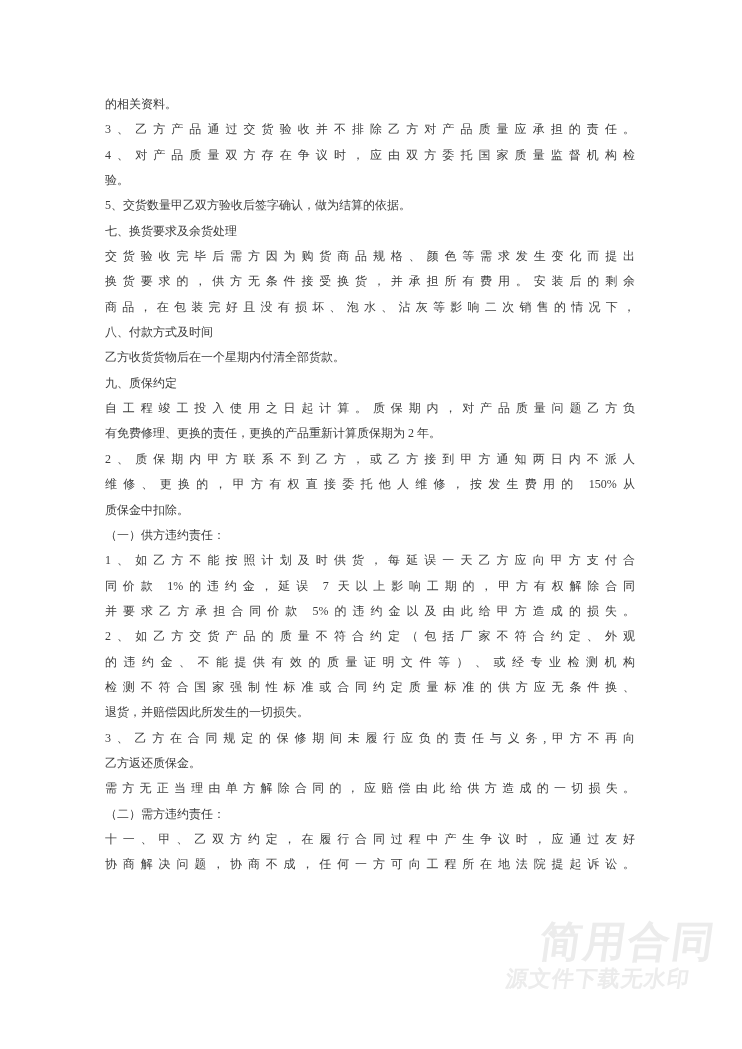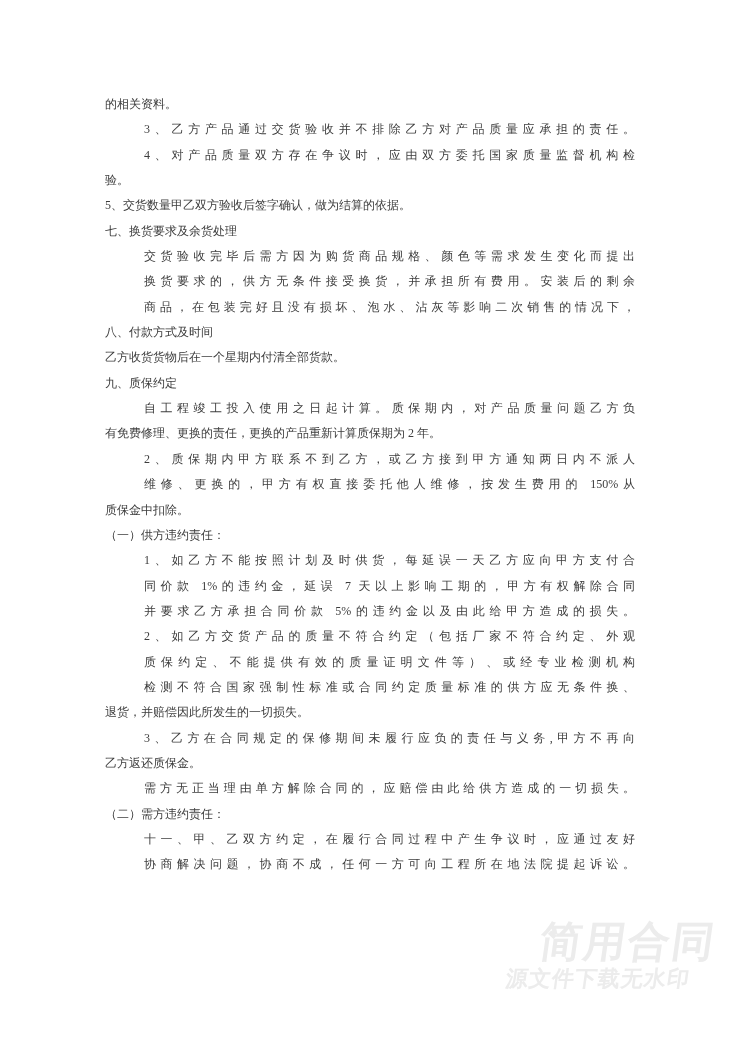--- a/index.html
+++ b/index.html
@@ -52,21 +52,20 @@
     line-height:25.35px;
     white-space:nowrap;
     overflow:visible;
   }
   
   .ln.j {
     text-align:justify;
     text-align-last:justify;
     text-justify:inter-character;
     overflow:hidden;
-    margin-left:39px;
   }
 </style>
 </head>
 <body>
 
 <div class="page">
 
   <div class="wm-brand">简用合同</div>
   <div class="wm-tagline">源文件下载无水印</div>
 
@@ -86,21 +85,21 @@
     <div class="ln j">自工程竣工投入使用之日起计算。质保期内，对产品质量问题乙方负</div>
     <div class="ln">有免费修理、更换的责任，更换的产品重新计算质保期为 2 年。</div>
     <div class="ln j">2、质保期内甲方联系不到乙方，或乙方接到甲方通知两日内不派人</div>
     <div class="ln j">维修、更换的，甲方有权直接委托他人维修，按发生费用的 150%从</div>
     <div class="ln">质保金中扣除。</div>
     <div class="ln">（一）供方违约责任：</div>
     <div class="ln j">1、如乙方不能按照计划及时供货，每延误一天乙方应向甲方支付合</div>
     <div class="ln j">同价款 1%的违约金，延误 7 天以上影响工期的，甲方有权解除合同</div>
     <div class="ln j">并要求乙方承担合同价款 5%的违约金以及由此给甲方造成的损失。</div>
     <div class="ln j">2、如乙方交货产品的质量不符合约定（包括厂家不符合约定、外观</div>
-    <div class="ln j">质保约定、不能提供有效的质量证明文件等）、或经专业检测机构</div>
+    <div class="ln j">的违约金、不能提供有效的质量证明文件等）、或经专业检测机构</div>
     <div class="ln j">检测不符合国家强制性标准或合同约定质量标准的供方应无条件换、</div>
     <div class="ln">退货，并赔偿因此所发生的一切损失。</div>
     <div class="ln j">3、乙方在合同规定的保修期间未履行应负的责任与义务,甲方不再向</div>
     <div class="ln">乙方返还质保金。</div>
     <div class="ln j">需方无正当理由单方解除合同的，应赔偿由此给供方造成的一切损失。</div>
     <div class="ln">（二）需方违约责任：</div>
     <div class="ln j">十一、甲、乙双方约定，在履行合同过程中产生争议时，应通过友好</div>
     <div class="ln j">协商解决问题，协商不成，任何一方可向工程所在地法院提起诉讼。</div>
   </div>
 

